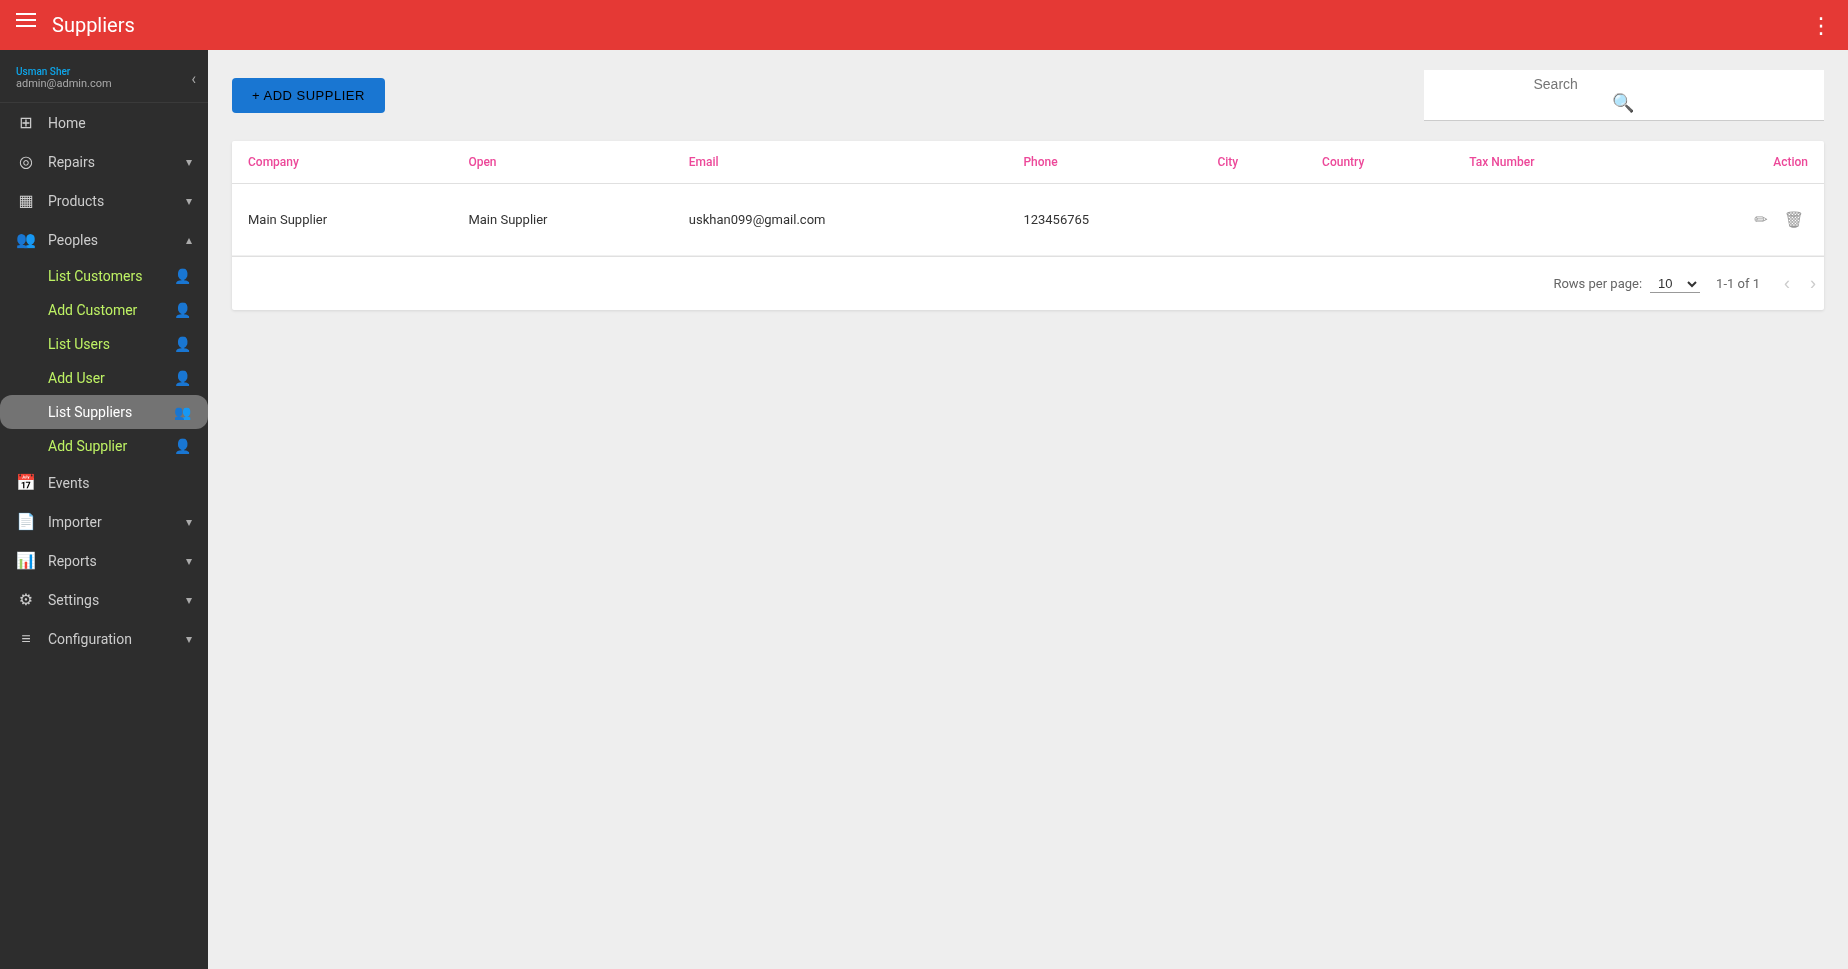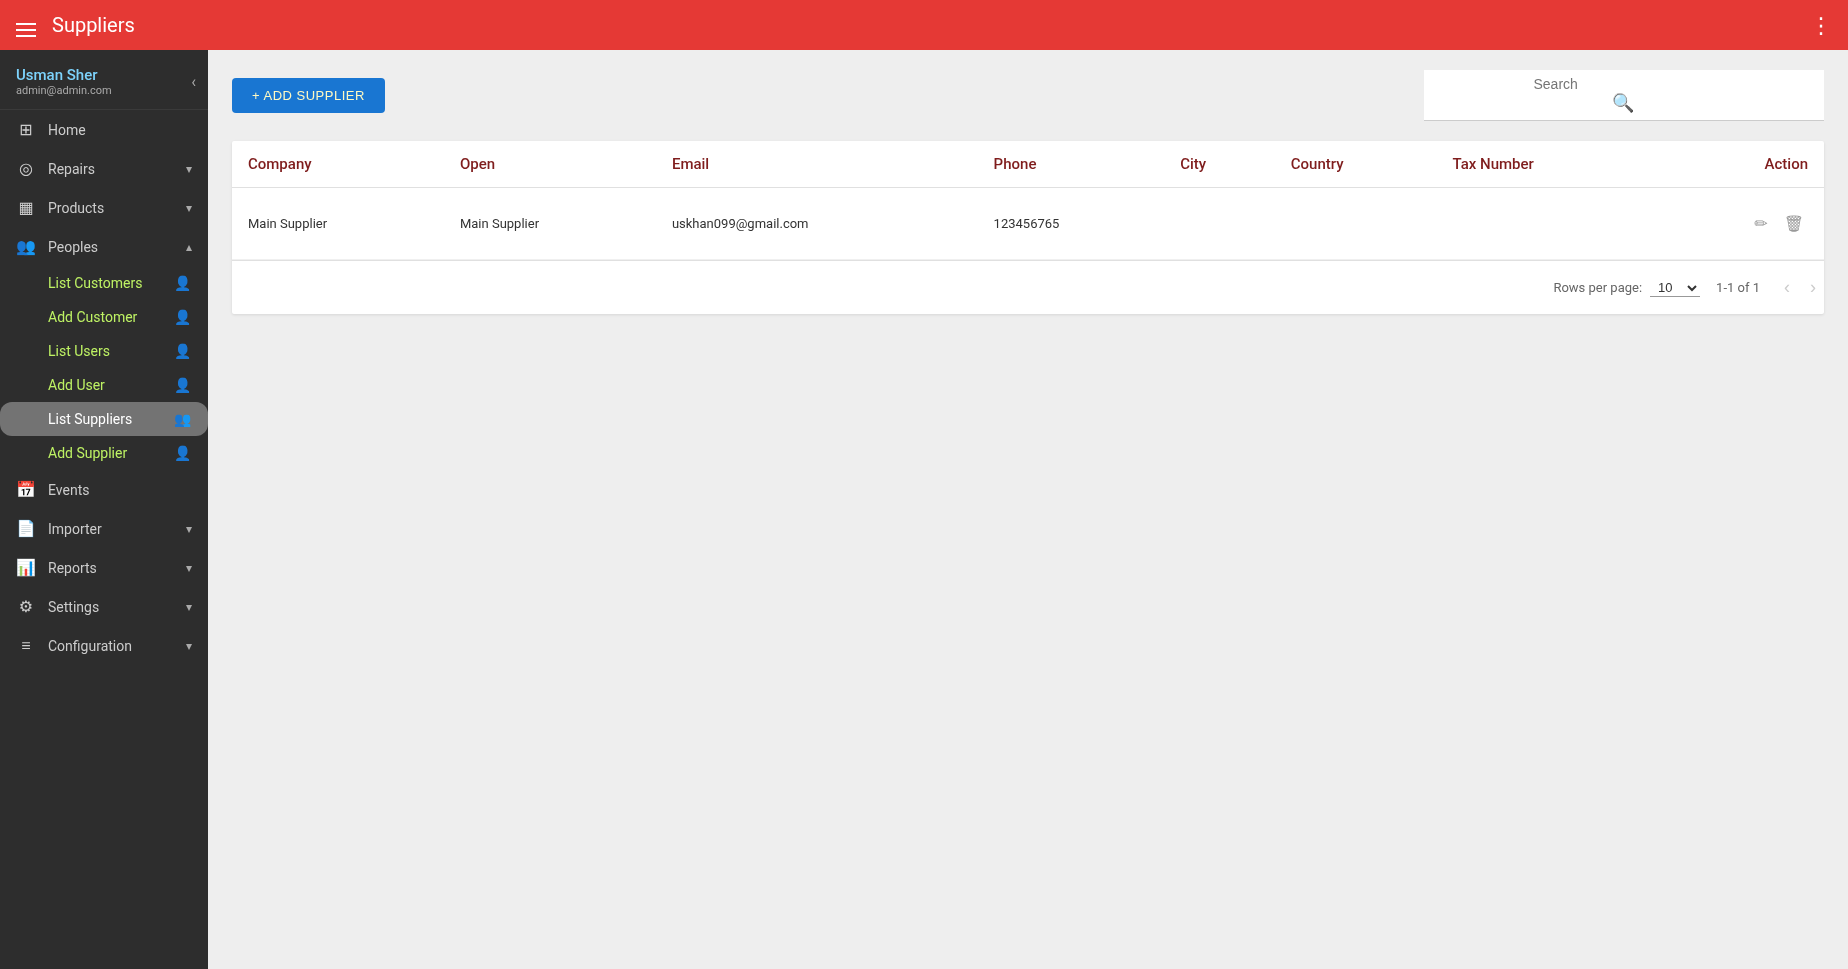--- a/index.html
+++ b/index.html
@@ -9,21 +9,21 @@
     .top-header {
       background: #e53935;
       color: white;
       height: 50px;
       display: flex;
       align-items: center;
       justify-content: space-between;
       padding: 0 16px;
       flex-shrink: 0;
     }
-    .top-header .left { display: flex; align-items: flex-end; gap: 16px; }
+    .top-header .left { display: flex; align-items: flex-start; gap: 16px; }
     .top-header .title { font-size: 20px; font-weight: 400; }
     .hamburger-icon { cursor: pointer; display: flex; flex-direction: column; gap: 4px; }
     .hamburger-icon span { display: block; width: 20px; height: 2px; background: white; }
     .dots-icon { font-size: 22px; cursor: pointer; color: white; }
 
     
     .main-layout { display: flex; flex: 1; overflow: hidden; }
 
     
     .sidebar {
@@ -39,21 +39,21 @@
     .sidebar::-webkit-scrollbar-thumb { background: #555; }
 
     .user-section {
       padding: 16px 12px 12px 16px;
       display: flex;
       align-items: center;
       justify-content: space-between;
       border-bottom: 1px solid #3a3a3a;
     }
     .user-info { }
-    .user-name { color: #7dd3fc; font-size: 15px; font-weight: 500; }
+    .user-name { color: #0ea5e9; font-size: 10px; font-weight: 500; }
     .user-email { color: #aaa; font-size: 11px; }
     .collapse-arrow { color: #aaa; cursor: pointer; font-size: 16px; }
 
     .nav-item {
       display: flex;
       align-items: center;
       padding: 10px 16px;
       cursor: pointer;
       color: #ccc;
       gap: 12px;
@@ -94,21 +94,21 @@
 
     
     .toolbar {
       display: flex;
       align-items: center;
       justify-content: space-between;
       margin-bottom: 20px;
     }
     .add-btn {
       background: #1976d2;
-      color: #fef9c3;
+      color: #000000;
       border: none;
       padding: 10px 20px;
       border-radius: 4px;
       cursor: pointer;
       font-size: 13px;
       font-weight: 500;
       display: flex;
       align-items: center;
       gap: 6px;
       text-transform: uppercase;
@@ -139,22 +139,22 @@
       background: white;
       border-radius: 2px;
       box-shadow: 0 1px 3px rgba(0,0,0,0.1);
     }
     table { width: 100%; border-collapse: collapse; }
     thead tr { border-bottom: 1px solid #e0e0e0; }
     thead th {
       text-align: left;
       padding: 14px 16px;
       font-weight: 500;
-      color: #7f1d1d;
-      font-size: 15px;
+      color: #ec4899;
+      font-size: 12px;
     }
     tbody tr { border-bottom: 1px solid #f0f0f0; }
     tbody td {
       padding: 22px 16px;
       color: #333;
       font-size: 13px;
     }
     .action-col { text-align: right; }
     .action-btns { display: flex; gap: 8px; justify-content: flex-end; }
     .edit-btn, .delete-btn {

